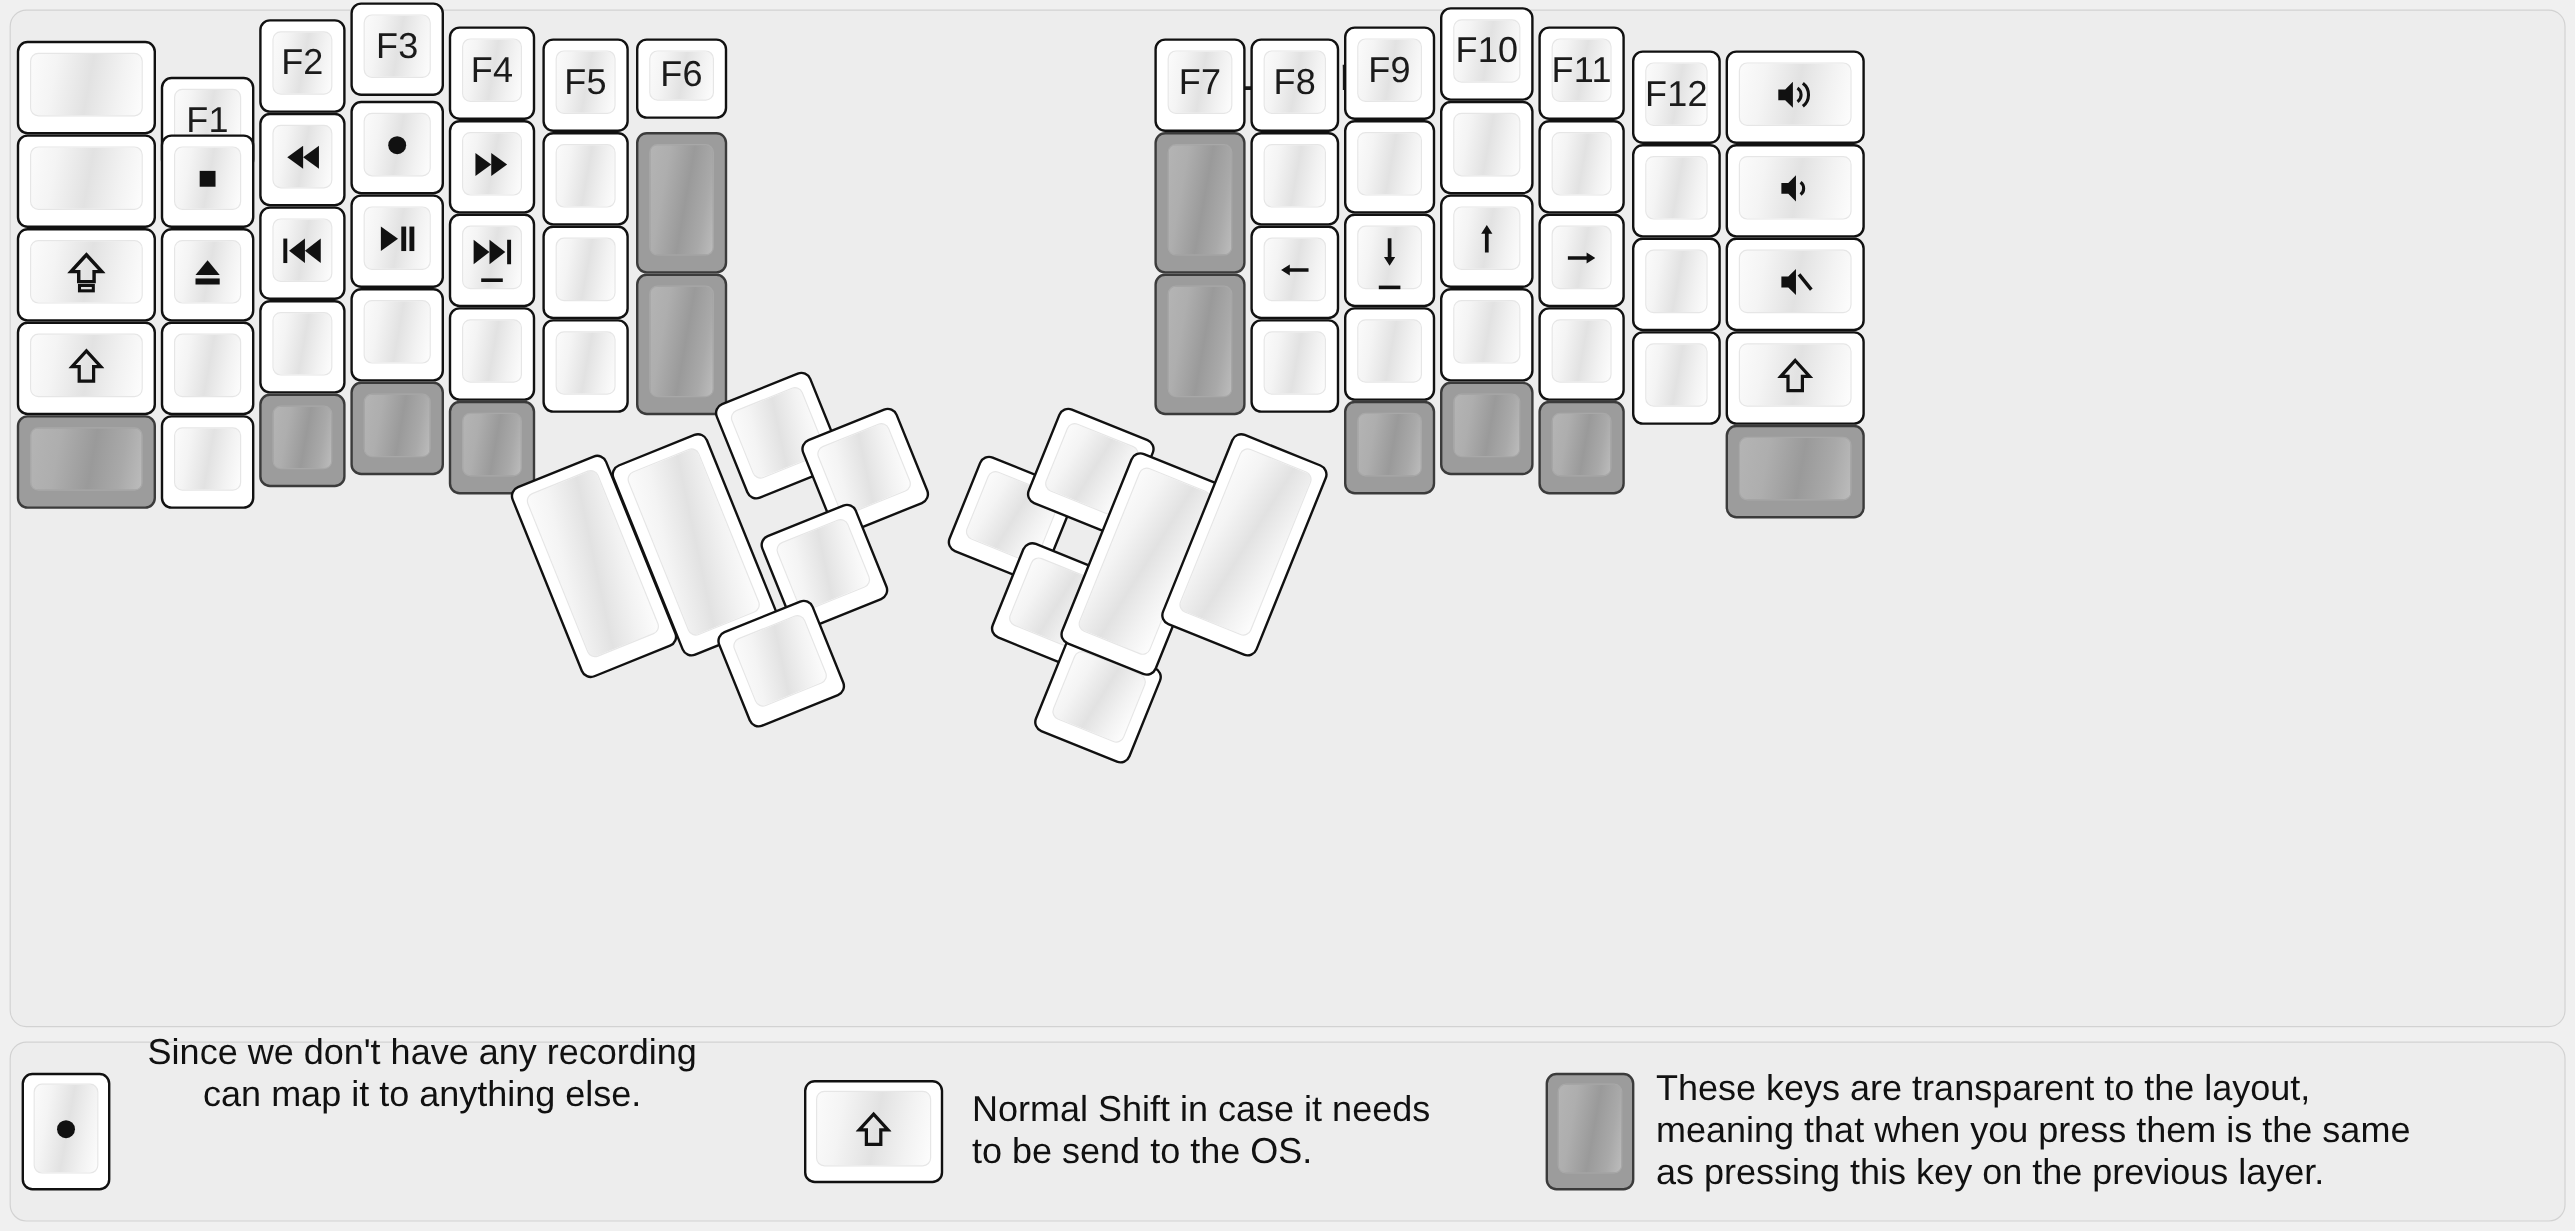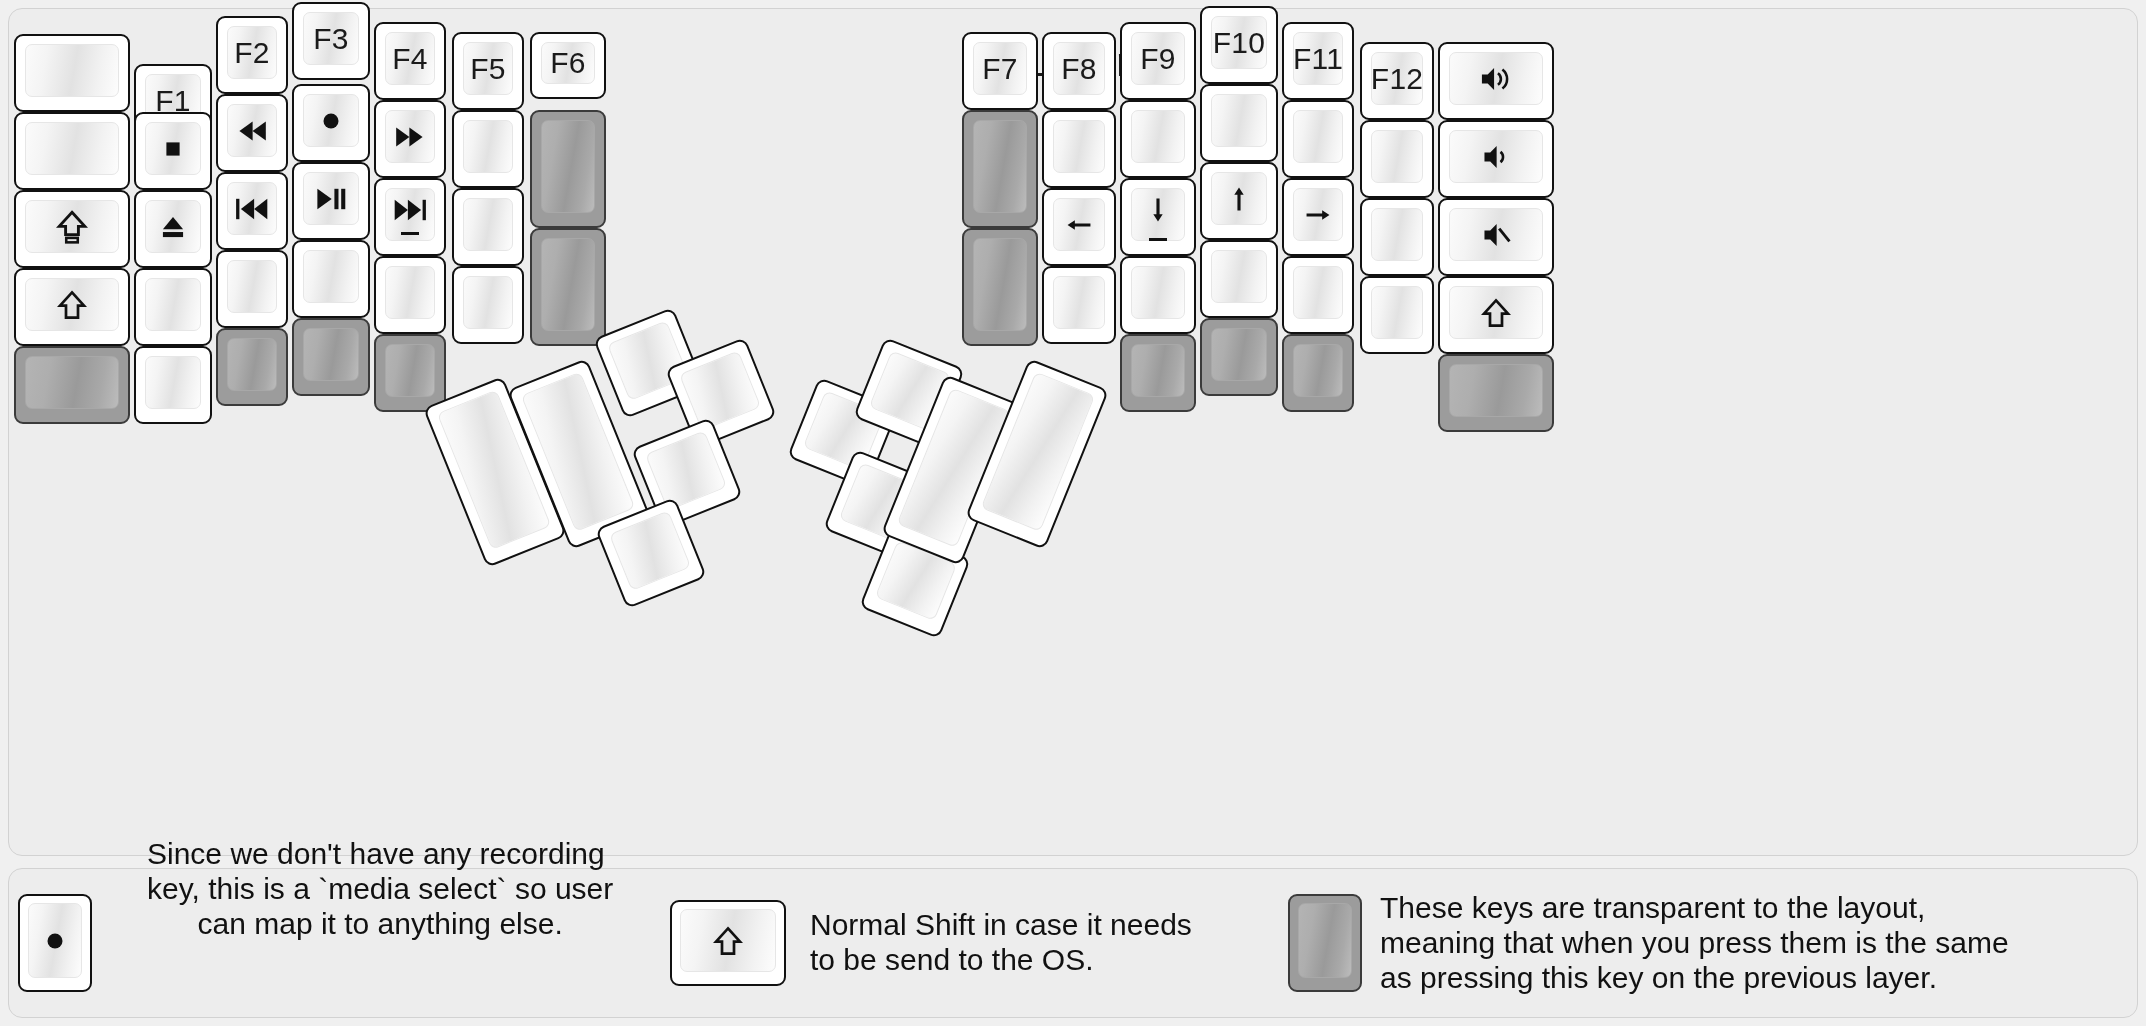--- a/index.html
+++ b/index.html
@@ -484,21 +484,21 @@
   <div id="legend-layer">
       <div class="legend-key" style="left:18px;top:894px;width:74px;height:98px;">
         <div class="cap">
           <span class="legend">
             <svg class="glyph" width="34" height="34" viewBox="0 0 100 100" fill="#111" xmlns="http://www.w3.org/2000/svg">
               <circle cx="50" cy="50" r="22"></circle>
             </svg>
           </span>
         </div>
       </div>
-      <div class="legend-text" style="left:123px;top:837px;margin-left:24px;"><span style="display:block;height:35px;">Since we don't have any recording</span><span style="display:block;height:35px;">key, this is a `media select` so user</span><span style="display:block;height:35px;text-align:center;">can map it to anything else.</span></div>
+      <div class="legend-text" style="left:123px;top:861px;"><span style="display:block;height:35px;">Since we don't have any recording</span><span style="display:block;height:35px;text-align:center;">can map it to anything else.</span></div>
       <div class="legend-key" style="left:670px;top:900px;width:116px;height:86px;">
         <div class="cap">
           <span class="legend">
             <svg class="glyph" width="30" height="32" viewBox="0 0 100 100" fill="#111" xmlns="http://www.w3.org/2000/svg">
               <path d="M50 8 L90 52 L70 52 L70 92 L30 92 L30 52 L10 52 Z" fill="none" stroke="#111" stroke-width="9" stroke-linejoin="miter"></path>
             </svg>
           </span>
         </div>
       </div>
       <div class="legend-text" style="left:810px;top:908px;"><span style="display:block;height:35px;">Normal Shift in case it needs</span><span style="display:block;height:35px;">to be send to the OS.</span></div>

